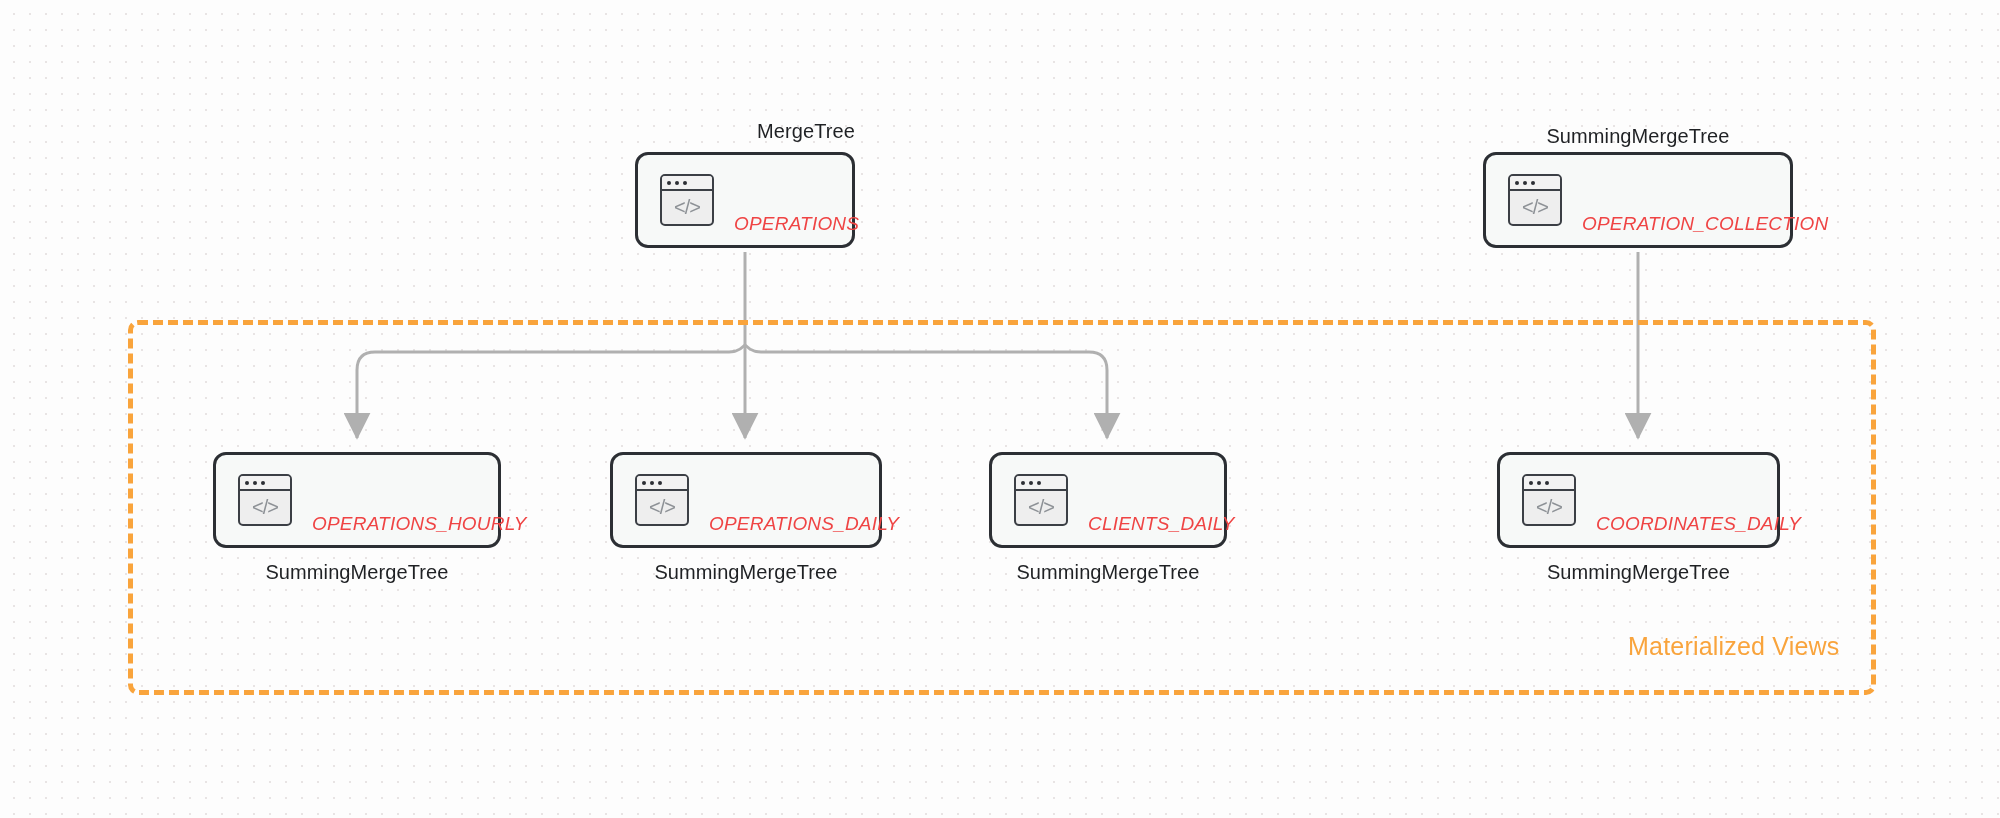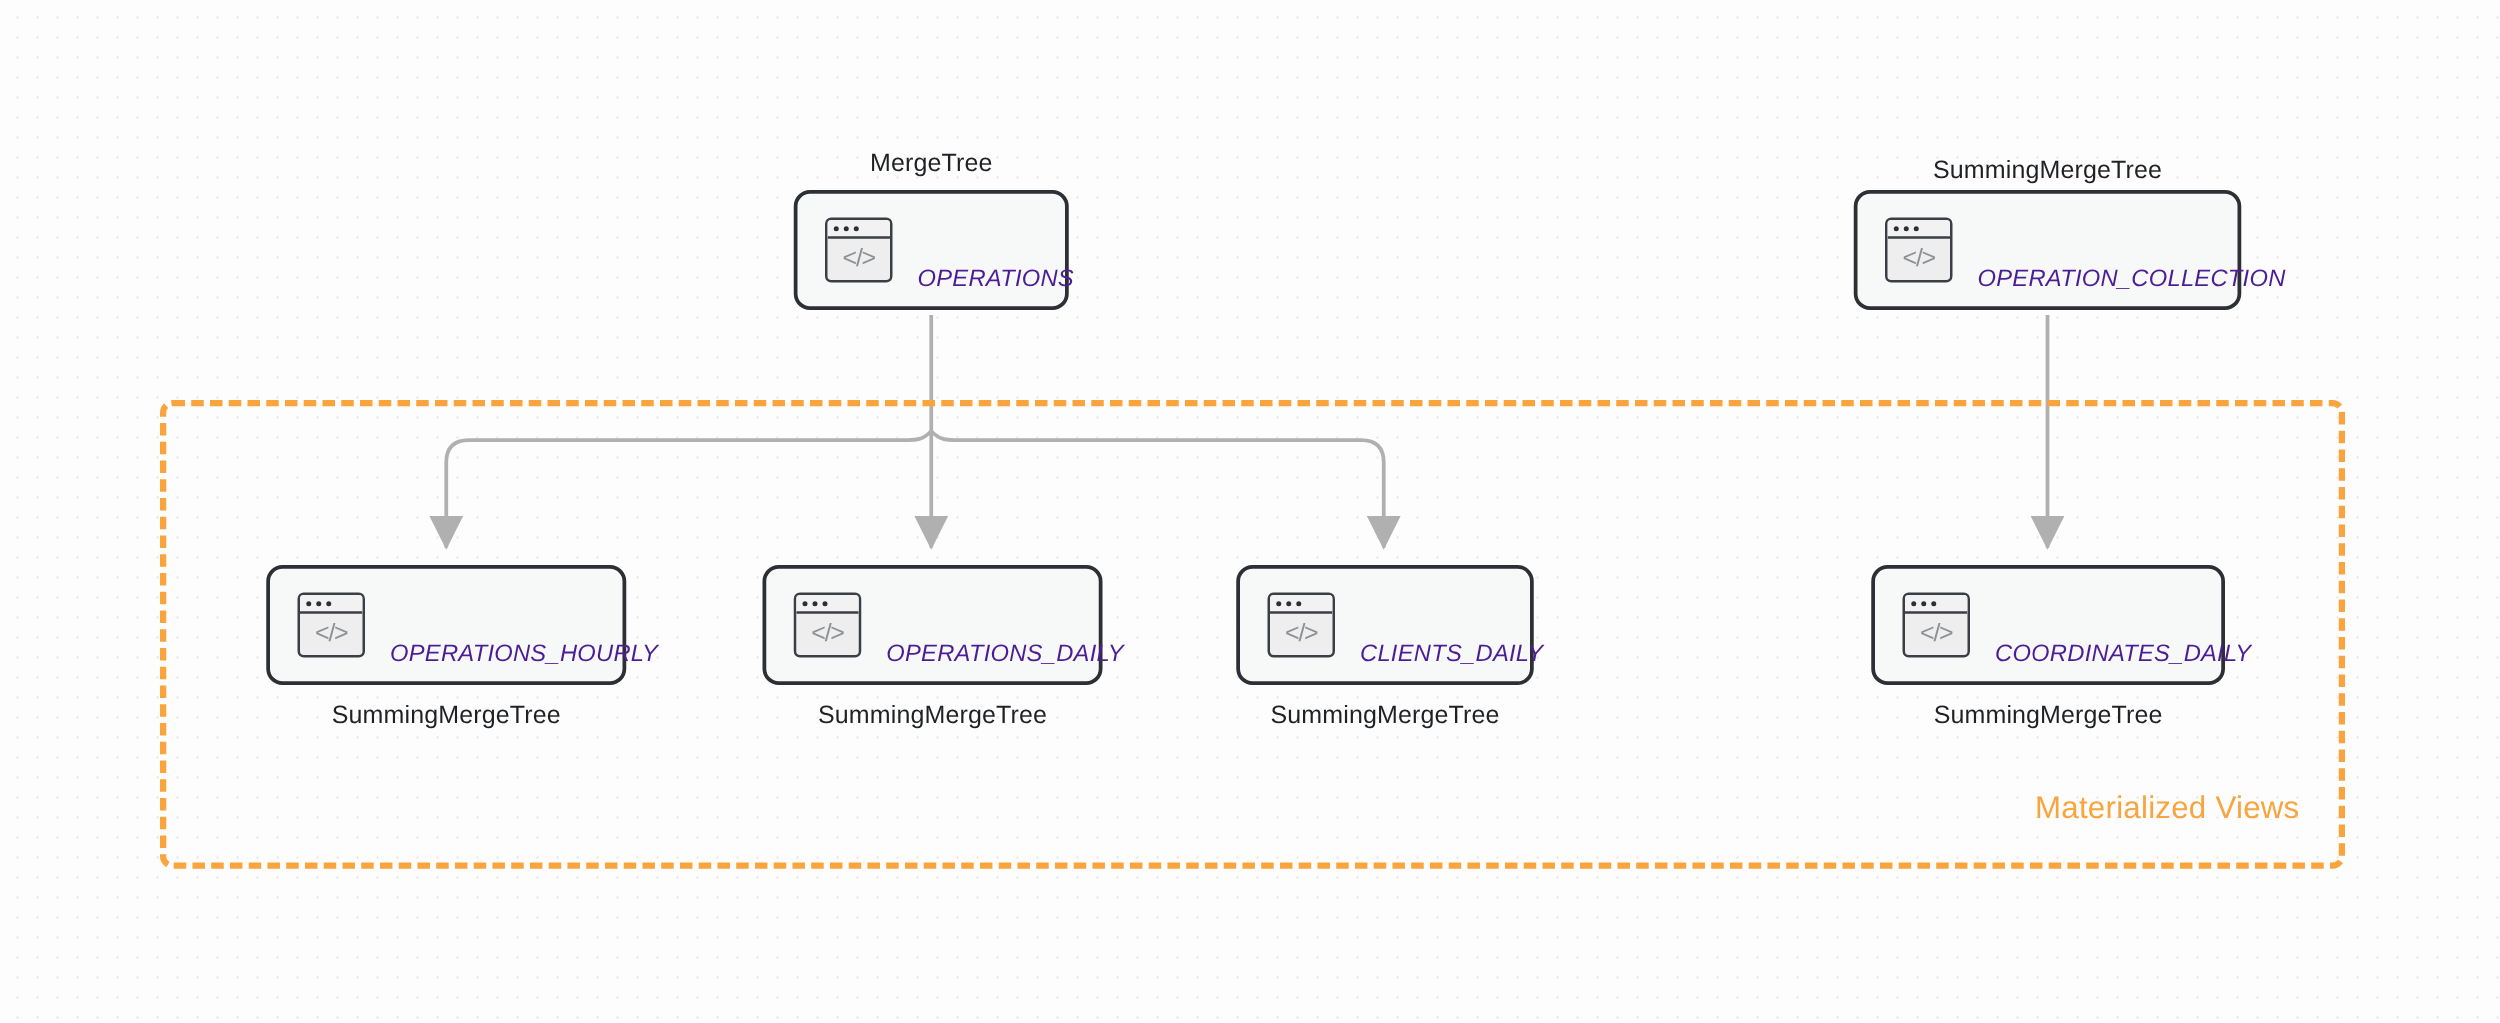--- a/index.html
+++ b/index.html
@@ -56,21 +56,21 @@
     background: #f7f9f8;
     border: 3px solid #2c2f34;
     border-radius: 13px;
     height: 96px;
     padding-left: 22px;
   }
   .node-label {
     margin-left: 20px;
     font-style: italic;
     font-size: 19px;
-    color: #4c1d95;
+    color: #ef4444;
     white-space: nowrap;
     letter-spacing: 0.2px;
     margin-top: 47px;
   }
 
   
   .win-icon {
     position: relative;
     width: 54px; height: 52px;
     border: 2.5px solid #3b3f45;
@@ -139,21 +139,21 @@
     <path d="M 745 345 L 745 438" fill="none" stroke="#b0b0b0" stroke-width="3" marker-end="url(#arrowhead)"></path>
 
     <path d="M 745 345 C 752 352 757 352 764 352 L 1089 352 Q 1107 352 1107 370 L 1107 438" fill="none" stroke="#b0b0b0" stroke-width="3" marker-end="url(#arrowhead)"></path>
 
     <path d="M 1638 252 L 1638 438" fill="none" stroke="#b0b0b0" stroke-width="3" marker-end="url(#arrowhead)"></path>
   </svg>
 
   <div class="mv-group" style="left:128px; top:320px; width:1748px; height:375px;"></div>
   <div class="mv-group-label" style="left:1628px; top:632px;">Materialized Views</div>
 
-  <div class="engine-caption" style="left:635px; top:120px; width:220px;">MergeTree</div>
+  <div class="engine-caption" style="left:635px; top:120px; width:220px;text-align:right;">MergeTree</div>
 
   <div class="node" style="left:635px; top:152px; width:220px;">
     <span class="win-icon">
       <span class="titlebar">
         <span class="dot"></span>
         <span class="dot"></span>
         <span class="dot"></span>
       </span>
       <span class="code">&lt;/&gt;</span>
     </span>

